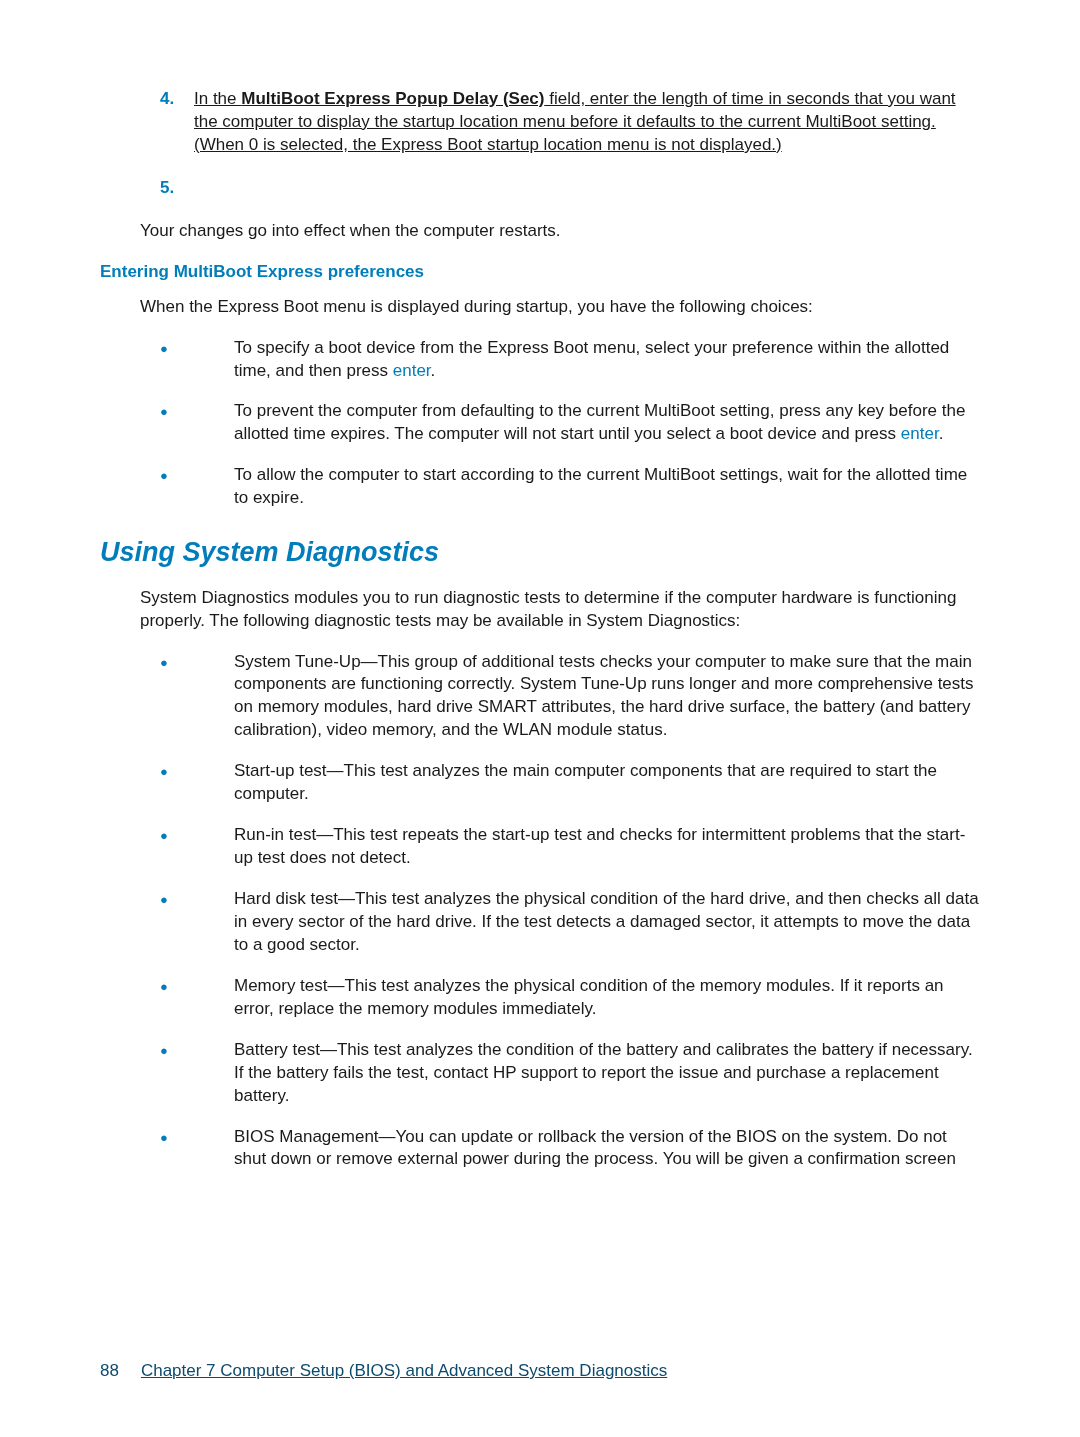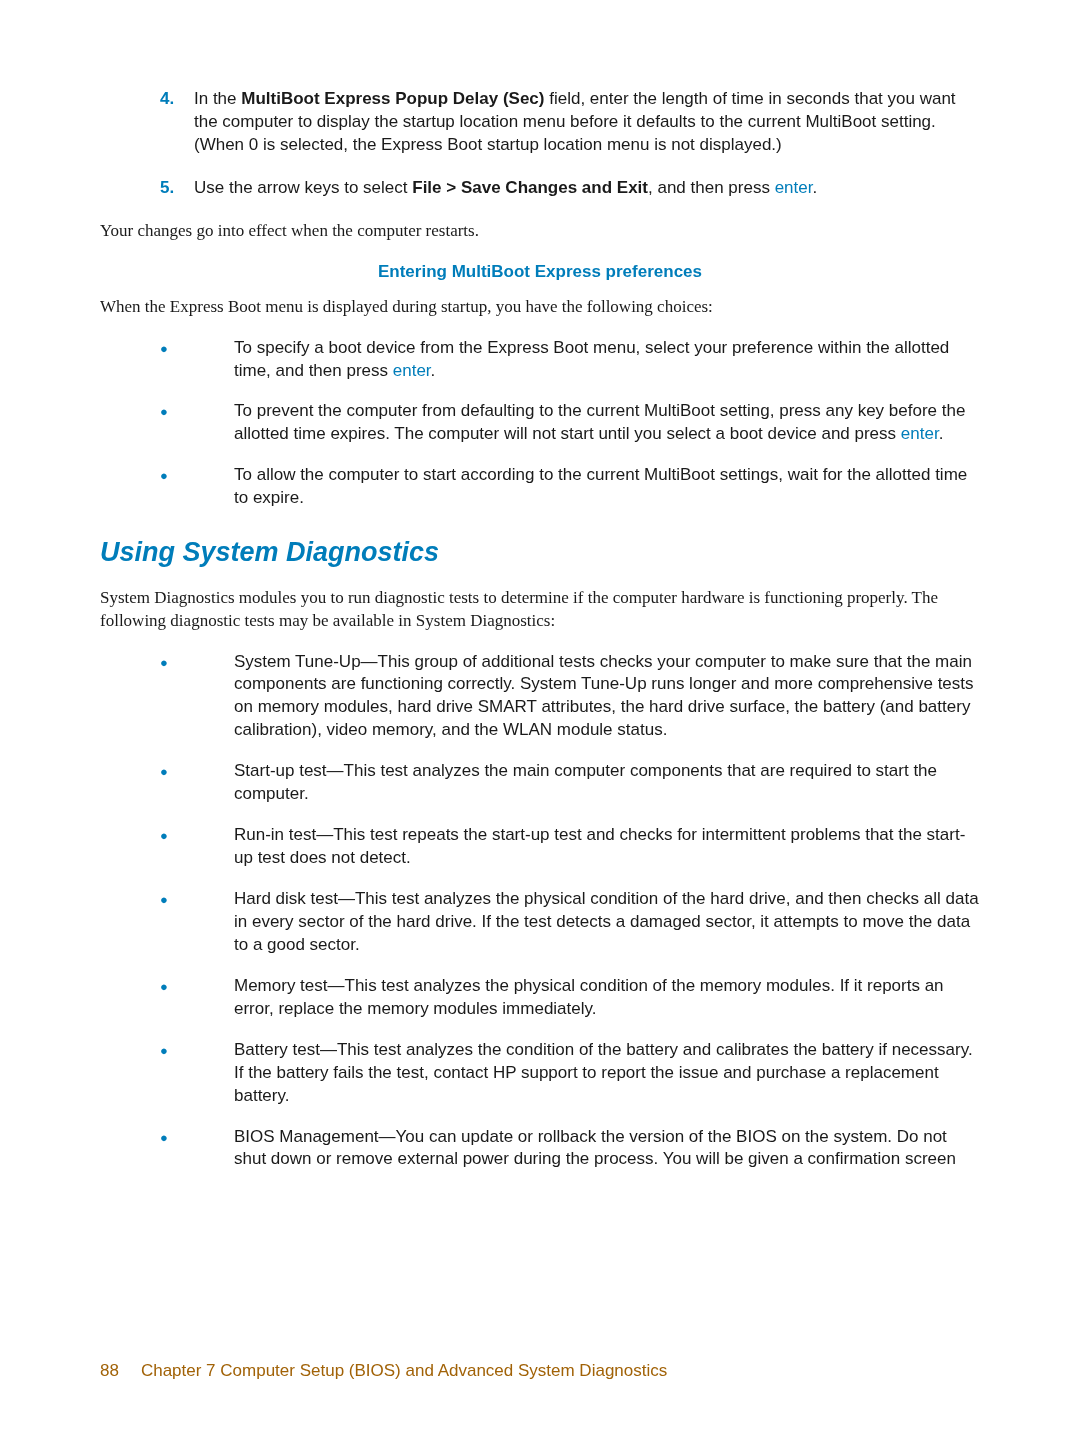--- a/index.html
+++ b/index.html
@@ -18,29 +18,28 @@
       display: flex;
       margin-bottom: 20px;
       margin-left: 60px;
     }
     .ordered-num {
       color: #007dba;
       font-weight: bold;
       width: 34px;
       flex-shrink: 0;
     }
-    .ordered-body { flex: 1; }
+    .ordered-body { flex: 1; text-decoration: underline; }
     .or-line { margin: 14px 0 14px 0; }
-    .para-indent-1 { margin-bottom: 18px; font-family: Liberation Serif, serif; }
+    .para-indent-1 { margin-left: 40px; margin-bottom: 18px; }
     .h4 {
       color: #007dba;
       font-weight: bold;
       font-size: 17px;
       margin: 18px 0 12px 0;
-      text-align: center;
     }
     .h2 {
       color: #007dba;
       font-weight: bold;
       font-size: 27px;
       margin: 24px 0 16px 0;
       font-style: italic;
     }
     .ul-item {
       display: flex;
@@ -54,41 +53,39 @@
       flex-shrink: 0;
       line-height: 1.9;
     }
     .ul-body { flex: 1; margin-left: 40px; }
     .enter-key { color: #007dba; }
     .footer {
       position: absolute;
       bottom: 54px;
       left: 100px;
       font-size: 17px;
-      color: #a16207;
+      color: #0c4a6e;
+      text-decoration: underline;
     }
     .pg-num { display: inline-block; margin-right: 22px; }
     b { font-weight: bold; }
   </style>
 </head>
 <body>
 
 <div class="ordered-item">
   <div class="ordered-num">4.</div>
   <div class="ordered-body">
     <span>In the </span><b>MultiBoot Express Popup Delay (Sec)</b><span> field, enter the length of time in seconds that you want the computer to display the startup location menu before it defaults to the current MultiBoot setting. (When 0 is selected, the Express Boot startup location menu is not displayed.)</span>
   </div>
 </div>
 
 <div class="ordered-item">
   <div class="ordered-num">5.</div>
   <div class="ordered-body">
-    <div>
-      <span>Use the arrow keys to select </span><b>File &gt; Save Changes and Exit</b><span>, and then press </span><span class="enter-key">enter</span><span>.</span>
-    </div>
   </div>
 </div>
 
 <div class="para-indent-1">Your changes go into effect when the computer restarts.</div>
 
 <div class="h4">Entering MultiBoot Express preferences</div>
 
 <div class="para-indent-1">When the Express Boot menu is displayed during startup, you have the following choices:</div>
 
 <div class="ul-item">

